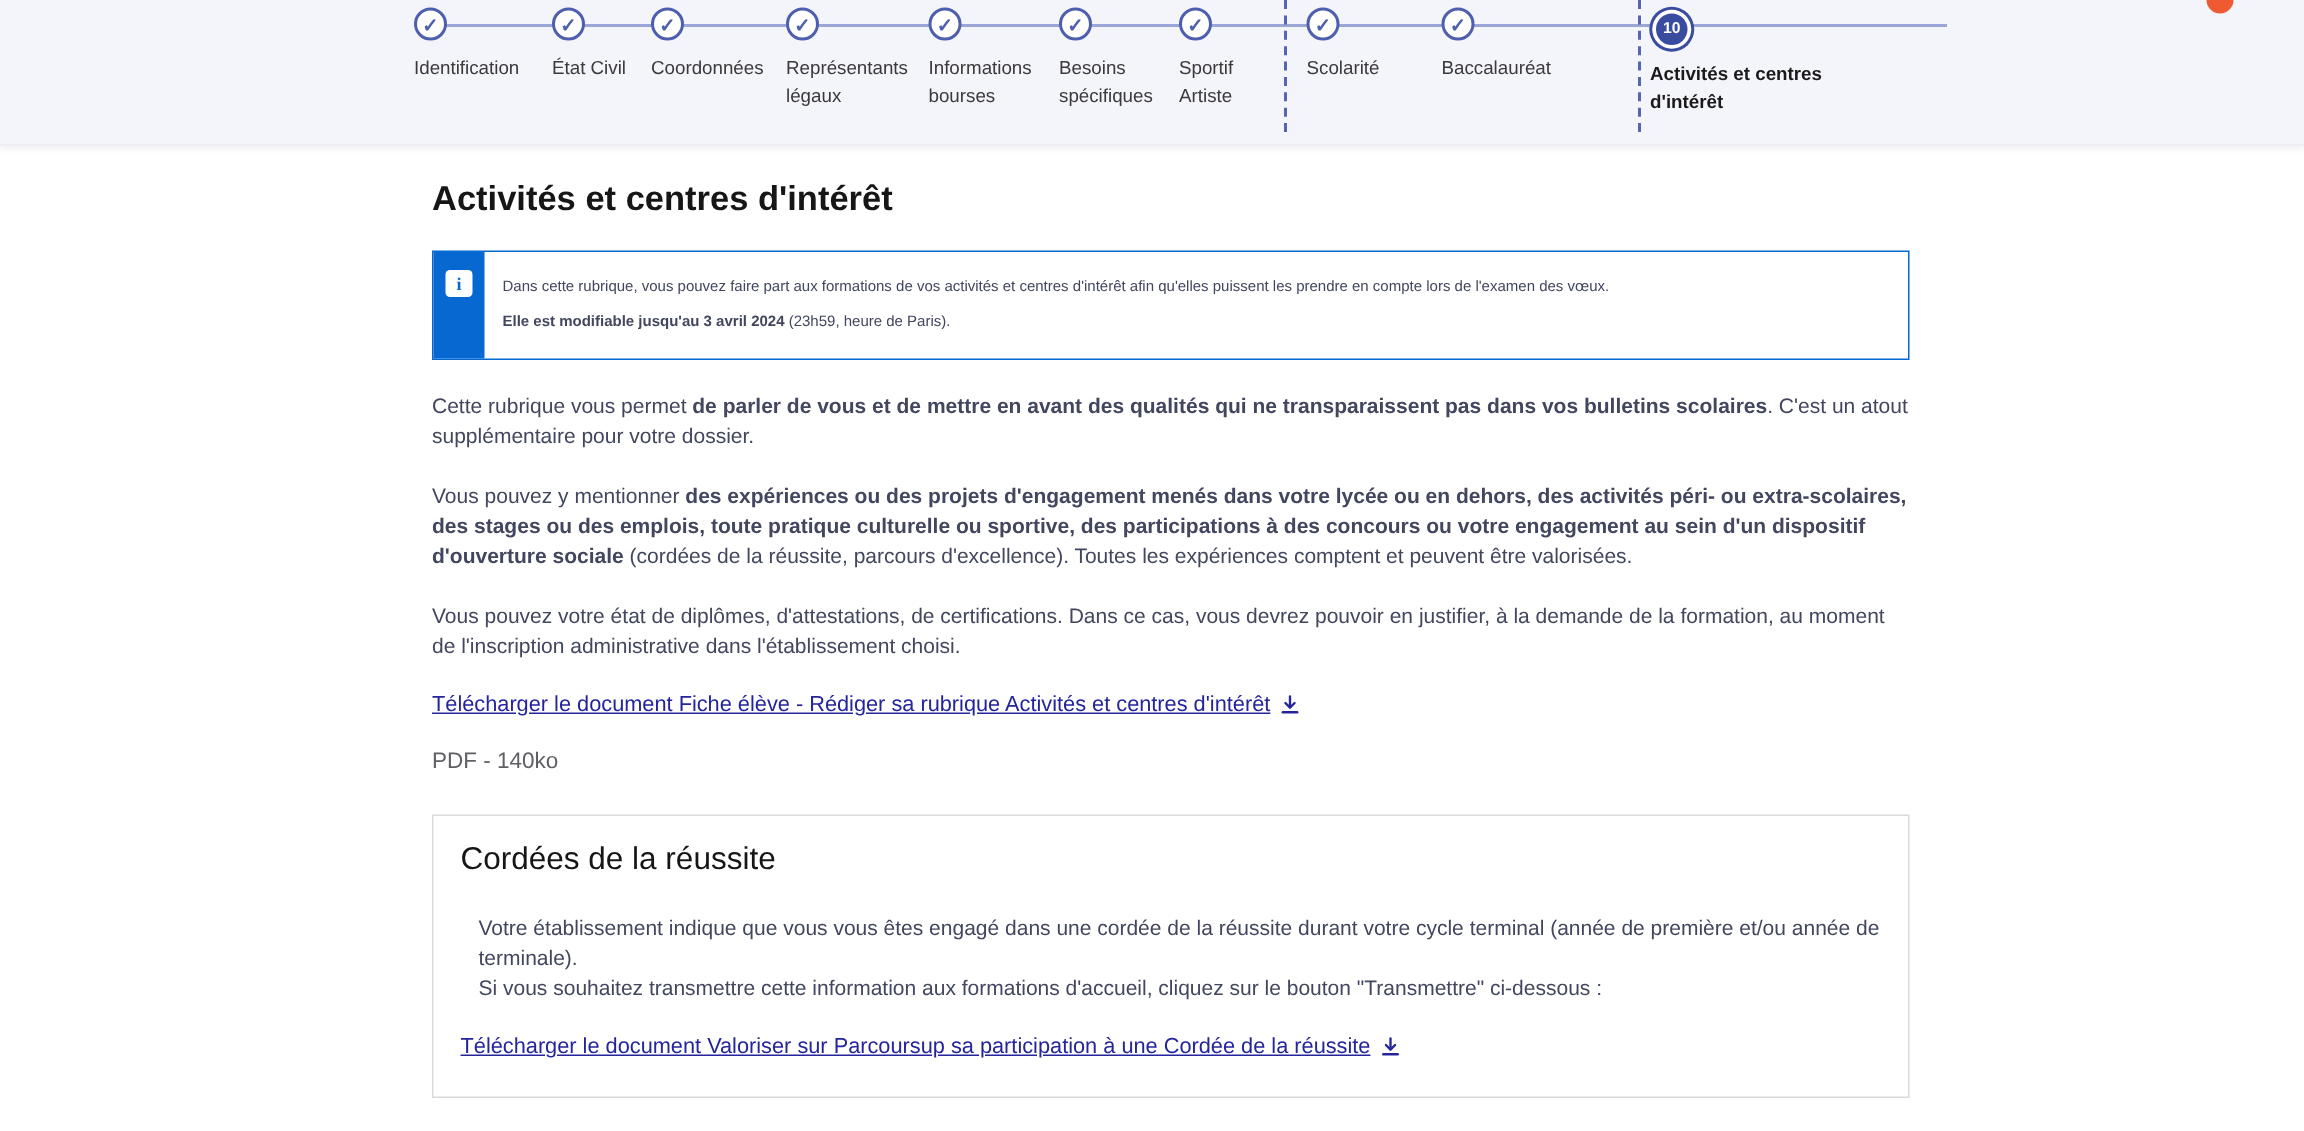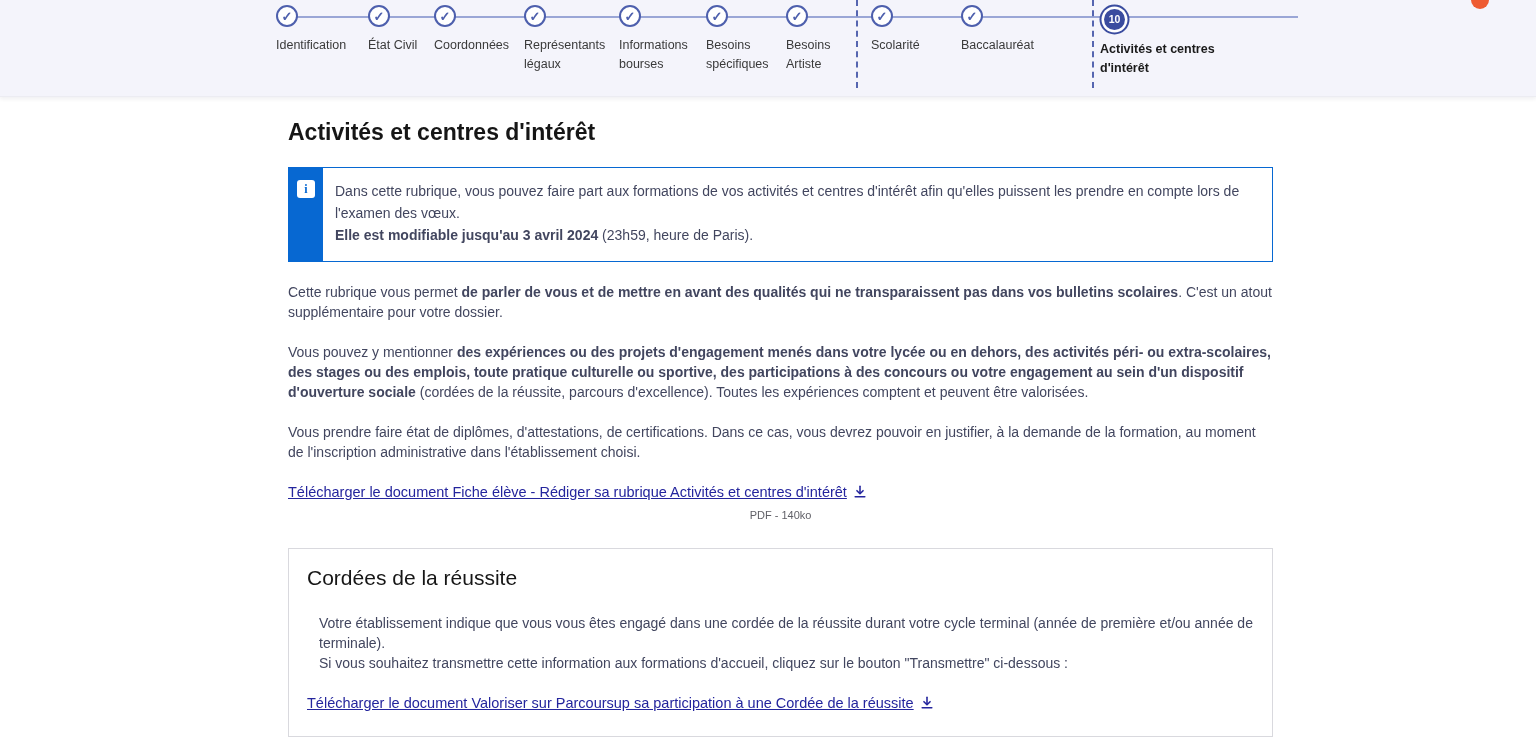--- a/index.html
+++ b/index.html
@@ -32,31 +32,31 @@
   .content { position:absolute; top:97px; left:288px; width:985px; }
   .page-title { margin-top:22px; font-size:23px; font-weight:700; color:#161616; }
 
   .info-box { margin-top:21px; border:1px solid #0768d2; display:flex;
     background:#fff; }
   .info-bar { flex:0 0 34px; background:#0768d2; position:relative; }
   .info-badge { position:absolute; top:12px; left:8px; width:18px; height:18px;
     background:#fff; border-radius:3px; display:flex; align-items:center;
     justify-content:center; color:#0768d2; font-weight:700; font-size:12px;
     font-family:"Liberation Serif", serif; }
-  .info-content { padding:13px 18px 13px 12px; font-size:14px; line-height:21.5px;
+  .info-content { padding:13px 18px 13px 12px; font-size:10px; line-height:21.5px;
     color:#42465f; }
   .info-content p { margin:0 0 1px 0; }
   b.strong { font-weight:700; }
 
   .para { margin-top:20px; font-size:14px; line-height:20px; color:#42465f; }
 
   .dl-link { display:inline-flex; align-items:center; gap:6px; margin-top:22px;
     font-size:14.5px; color:#24259d; text-decoration:underline; cursor:pointer; }
   .dl-icon { width:14px; height:14px; flex:none; }
-  .dl-meta { margin-top:8px; font-size:11px; color:#5f5f66;text-align:center; }
+  .dl-meta { margin-top:20px; font-size:15px; color:#5f5f66; }
 
   .card { margin-top:27px; border:1px solid #d9d9de; padding:17px 18px 24px 18px; }
   .card-title { font-size:21px; font-weight:400; color:#161616; }
   .card-body { margin-top:23px; font-size:14px; line-height:20px; color:#42465f;margin-left:12px; }
   .card-body p { margin:0; }
   a { color:#24259d;text-align:center; }
 </style>
 </head>
 <body>
 
@@ -98,21 +98,21 @@
   <div class="step done" style="left:706px; width:80px">
     <span class="circle">
         <span>✓</span>
       </span>
     <span class="step-label">Besoins spécifiques</span>
   </div>
   <div class="step done" style="left:786px; width:55px">
     <span class="circle">
         <span>✓</span>
       </span>
-    <span class="step-label">Besoins Artiste</span>
+    <span class="step-label">Sportif Artiste</span>
   </div>
   <div class="step done" style="left:871px; width:90px">
     <span class="circle">
         <span>✓</span>
       </span>
     <span class="step-label">Scolarité</span>
   </div>
   <div class="step done" style="left:961px; width:95px">
     <span class="circle">
         <span>✓</span>
@@ -140,21 +140,21 @@
     <div class="info-content">
       <p>Dans cette rubrique, vous pouvez faire part aux formations de vos activités et centres d'intérêt afin qu'elles puissent les prendre en compte lors de l'examen des vœux.</p>
       <p><b class="strong">Elle est modifiable jusqu'au 3 avril 2024</b><span> (23h59, heure de Paris).</span></p>
     </div>
   </div>
 
   <p class="para"><span>Cette rubrique vous permet </span><b class="strong">de parler de vous et de mettre en avant des qualités qui ne transparaissent pas dans vos bulletins scolaires</b><span>. C'est un atout supplémentaire pour votre dossier.</span></p>
 
   <p class="para"><span>Vous pouvez y mentionner </span><b class="strong">des expériences ou des projets d'engagement menés dans votre lycée ou en dehors, des activités péri- ou extra-scolaires, des stages ou des emplois, toute pratique culturelle ou sportive, des participations à des concours ou votre engagement au sein d'un dispositif d'ouverture sociale</b><span> (cordées de la réussite, parcours d'excellence). Toutes les expériences comptent et peuvent être valorisées.</span></p>
 
-  <p class="para">Vous prendre faire état de diplômes, d'attestations, de certifications. Dans ce cas, vous devrez pouvoir en justifier, à la demande de la formation, au moment de l'inscription administrative dans l'établissement choisi.</p>
+  <p class="para">Vous pouvez votre état de diplômes, d'attestations, de certifications. Dans ce cas, vous devrez pouvoir en justifier, à la demande de la formation, au moment de l'inscription administrative dans l'établissement choisi.</p>
 
   <a class="dl-link">
     <span>Télécharger le document Fiche élève - Rédiger sa rubrique Activités et centres d'intérêt</span>
     <svg class="dl-icon" viewBox="0 0 16 16" fill="none" stroke="#24259d" stroke-width="1.8" stroke-linecap="round" stroke-linejoin="round">
       <path d="M8 1.5 V9.5"></path>
         <path d="M4.5 6.5 L8 10 L11.5 6.5"></path>
         <path d="M2.5 13.5 H13.5"></path>
     </svg>
   </a>
   <div class="dl-meta">PDF - 140ko</div>

